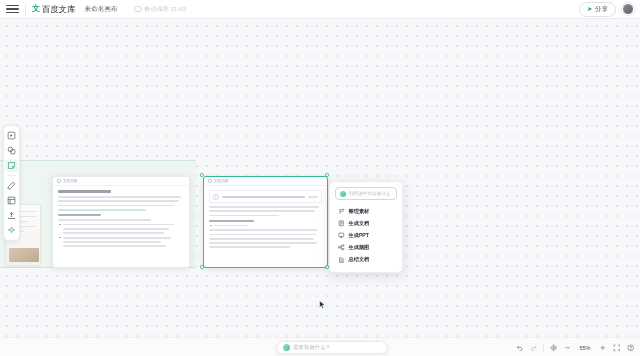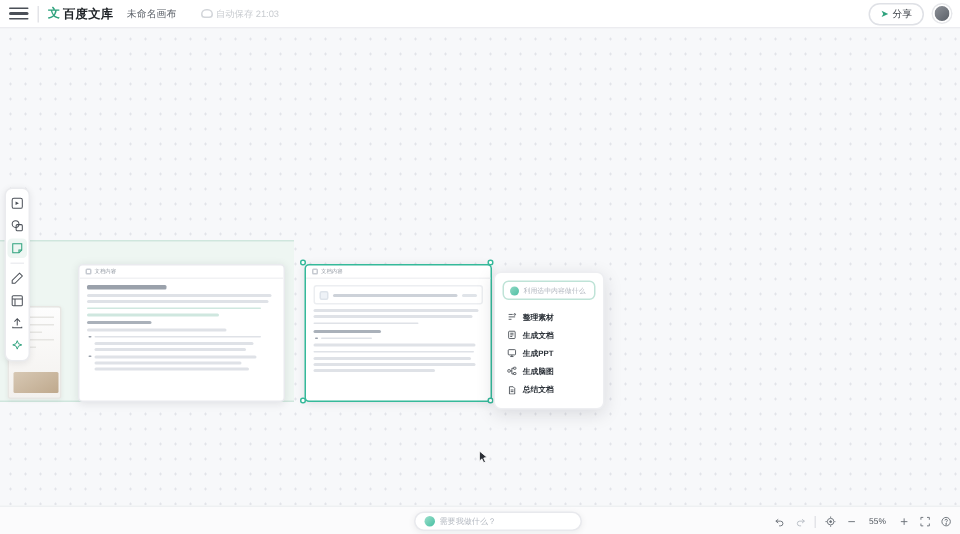--- a/index.html
+++ b/index.html
@@ -17,21 +17,21 @@
     background:#ffffff; display:flex; align-items:center;
     border-bottom:1px solid #ececf0; z-index:40;
   }
   .tb-left{ display:flex; align-items:center; gap:6px; padding-left:6px; }
   .hamburger{ width:13px; height:13px; display:flex; flex-direction:column;
     justify-content:center; gap:2.2px; cursor:pointer; }
   .hamburger i{ display:block; height:1.3px; background:#4a4f57; border-radius:1px; }
   .tb-sep{ width:1px; height:11px; background:#e3e4e8; }
   .brand{ display:flex; align-items:center; gap:2px; }
   .brand-mark{ font-size:8px; color:#2ea27d; font-weight:700; line-height:1; }
-  .brand-name{ font-size:8.2px; font-weight:700; color:#202428; letter-spacing:.2px; }
+  .brand-name{ font-size:8.2px; font-weight:400; color:#202428; letter-spacing:.2px; }
   .doc-title{ font-size:6.6px; color:#5b6068; margin-left:3px; }
   .save-chip{ display:flex; align-items:center; gap:2.5px; margin-left:10px; opacity:.55; }
   .cloud-ic{ width:8px; height:6px; position:relative; }
   .cloud-ic:before{ content:""; position:absolute; inset:0;
     border:1px solid #aeb3bb; border-radius:4px 4px 3px 3px; }
   .save-txt{ font-size:6.2px; color:#9aa0a8; }
   .tb-right{ margin-left:auto; display:flex; align-items:center; gap:6px; padding-right:6px; }
   .share-btn{
     display:flex; align-items:center; gap:2.5px;
     border:1px solid #dfe1e6; border-radius:9px;

